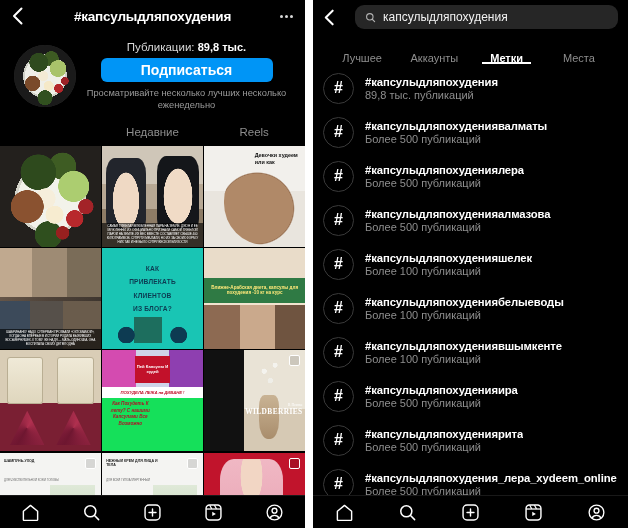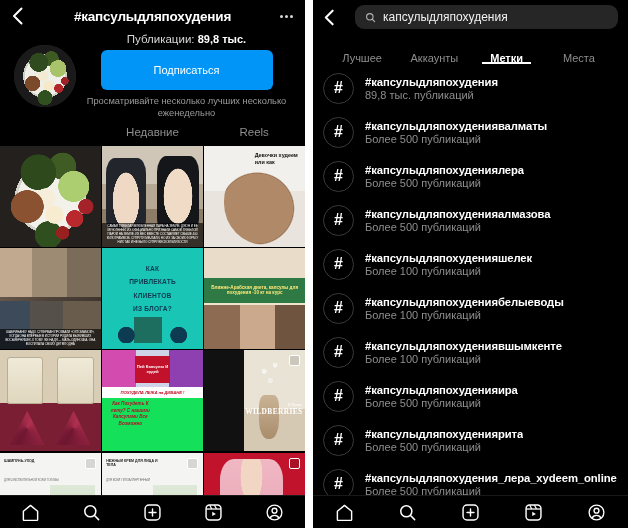--- a/index.html
+++ b/index.html
@@ -55,22 +55,22 @@
       radial-gradient(circle at 82% 58%, #9c2227 0 6%, transparent 6.5%),
       radial-gradient(circle at 40% 28%, #2f4a1e 0 16%, transparent 16.5%),
       radial-gradient(circle at 60% 22%, #3d5a22 0 12%, transparent 12.5%),
       radial-gradient(circle at 50% 85%, #31501f 0 12%, transparent 12.5%),
       radial-gradient(circle at 50% 50%, #efefe8 0 46%, #cfcfc6 46% 50%, #1a1a1a 50%);
   }
   .l-pinfo { flex:1; display:flex; flex-direction:column; align-items:center; gap:5px; padding-left:6px; }
   .pub-count { color:#d9d9d9; font-size:11.5px; }
   .pub-count b { color:#fff; font-size:11px; font-weight:bold; }
   .follow-btn {
-    width:172px; height:40px; border-radius:6px;
-    background:#0095f6; color:#fff; font-size:11px; font-weight:normal;
+    width:172px; height:24px; border-radius:6px;
+    background:#0095f6; color:#fff; font-size:14px; font-weight:bold;
     display:flex; align-items:center; justify-content:center; border:none; cursor:pointer;
   }
   .sub-note { color:#9a9a9a; font-size:9.3px; line-height:1.32; text-align:center; }
 
   
   .l-tabs { height:28px; flex:0 0 28px; display:flex; background:#000; }
   .l-tab { flex:1; display:flex; align-items:center; justify-content:center;
            color:#8e8e8e; font-size:11.5px; cursor:pointer; }
   .l-tab.active { color:#fff; font-weight:bold;margin-top:45px; }
 

